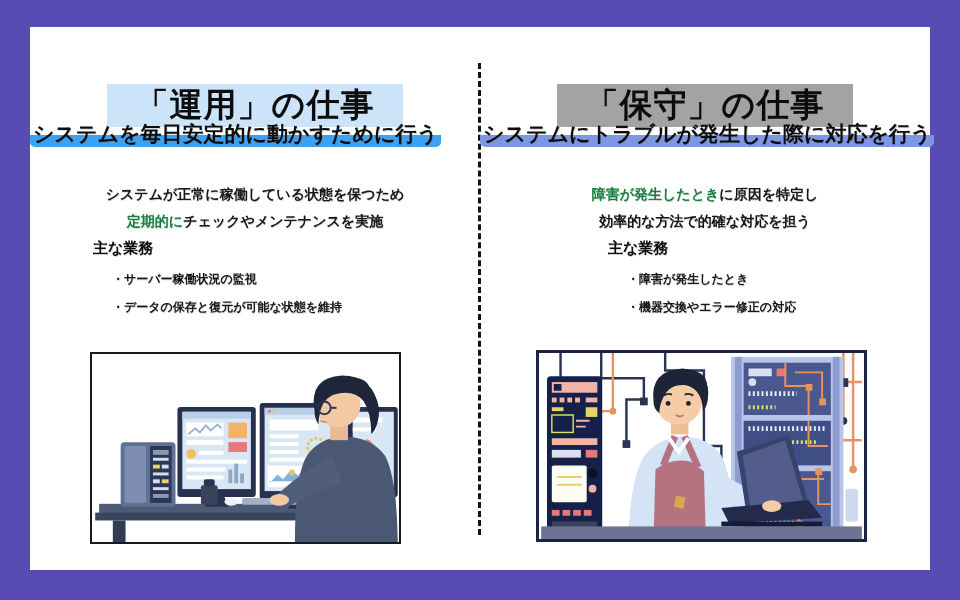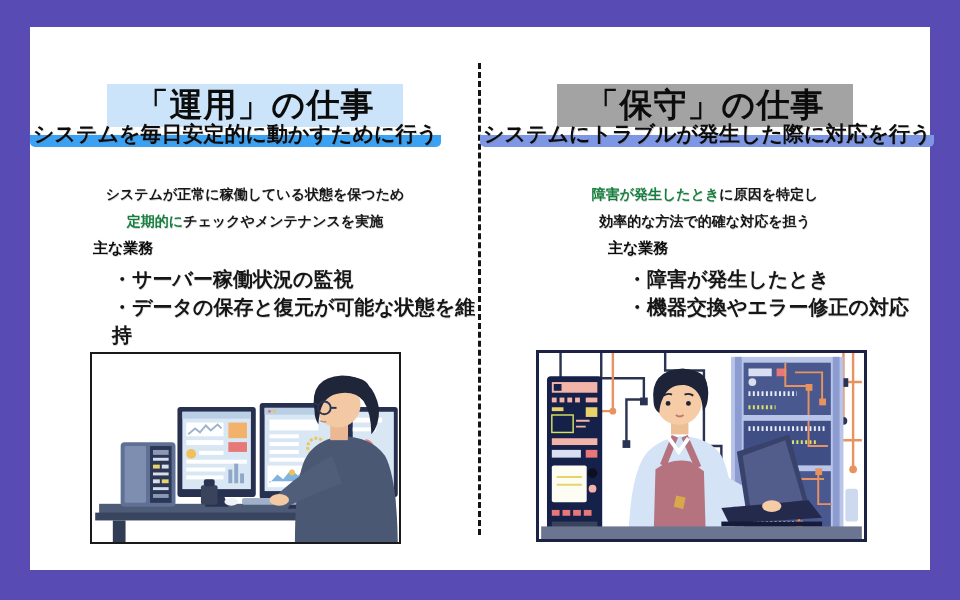--- a/index.html
+++ b/index.html
@@ -52,21 +52,21 @@
 
   .tasks-heading{
     position:absolute;top:212px;font-size:15px;font-weight:900;color:#0c0c0c;
     text-shadow:0.5px 0.5px 0 rgba(130,130,130,.3);
   }
   .col-left  .tasks-heading{left:63px;}
   .col-right .tasks-heading{left:128px;}
 
   .tasks{
     position:absolute;top:238px;margin:0;padding:0;list-style:none;
-    font-size:20px;font-weight:700;line-height:28px;color:#161616;
+    font-size:12px;font-weight:700;line-height:28px;color:#161616;
     text-shadow:0.5px 0.5px 0 rgba(130,130,130,.3);
   }
   .col-left  .tasks{left:82px;}
   .col-right .tasks{left:147px;}
 
   .illus{position:absolute;background:#fff;}
   .illus-left{left:60px;top:325px;width:311px;height:192px;border:2px solid #1a1a1a;}
   .illus-right{left:56px;top:323px;width:331px;height:192px;border:3px solid #1b2244;}
   .illus svg{display:block;width:100%;height:100%;}
 </style>

